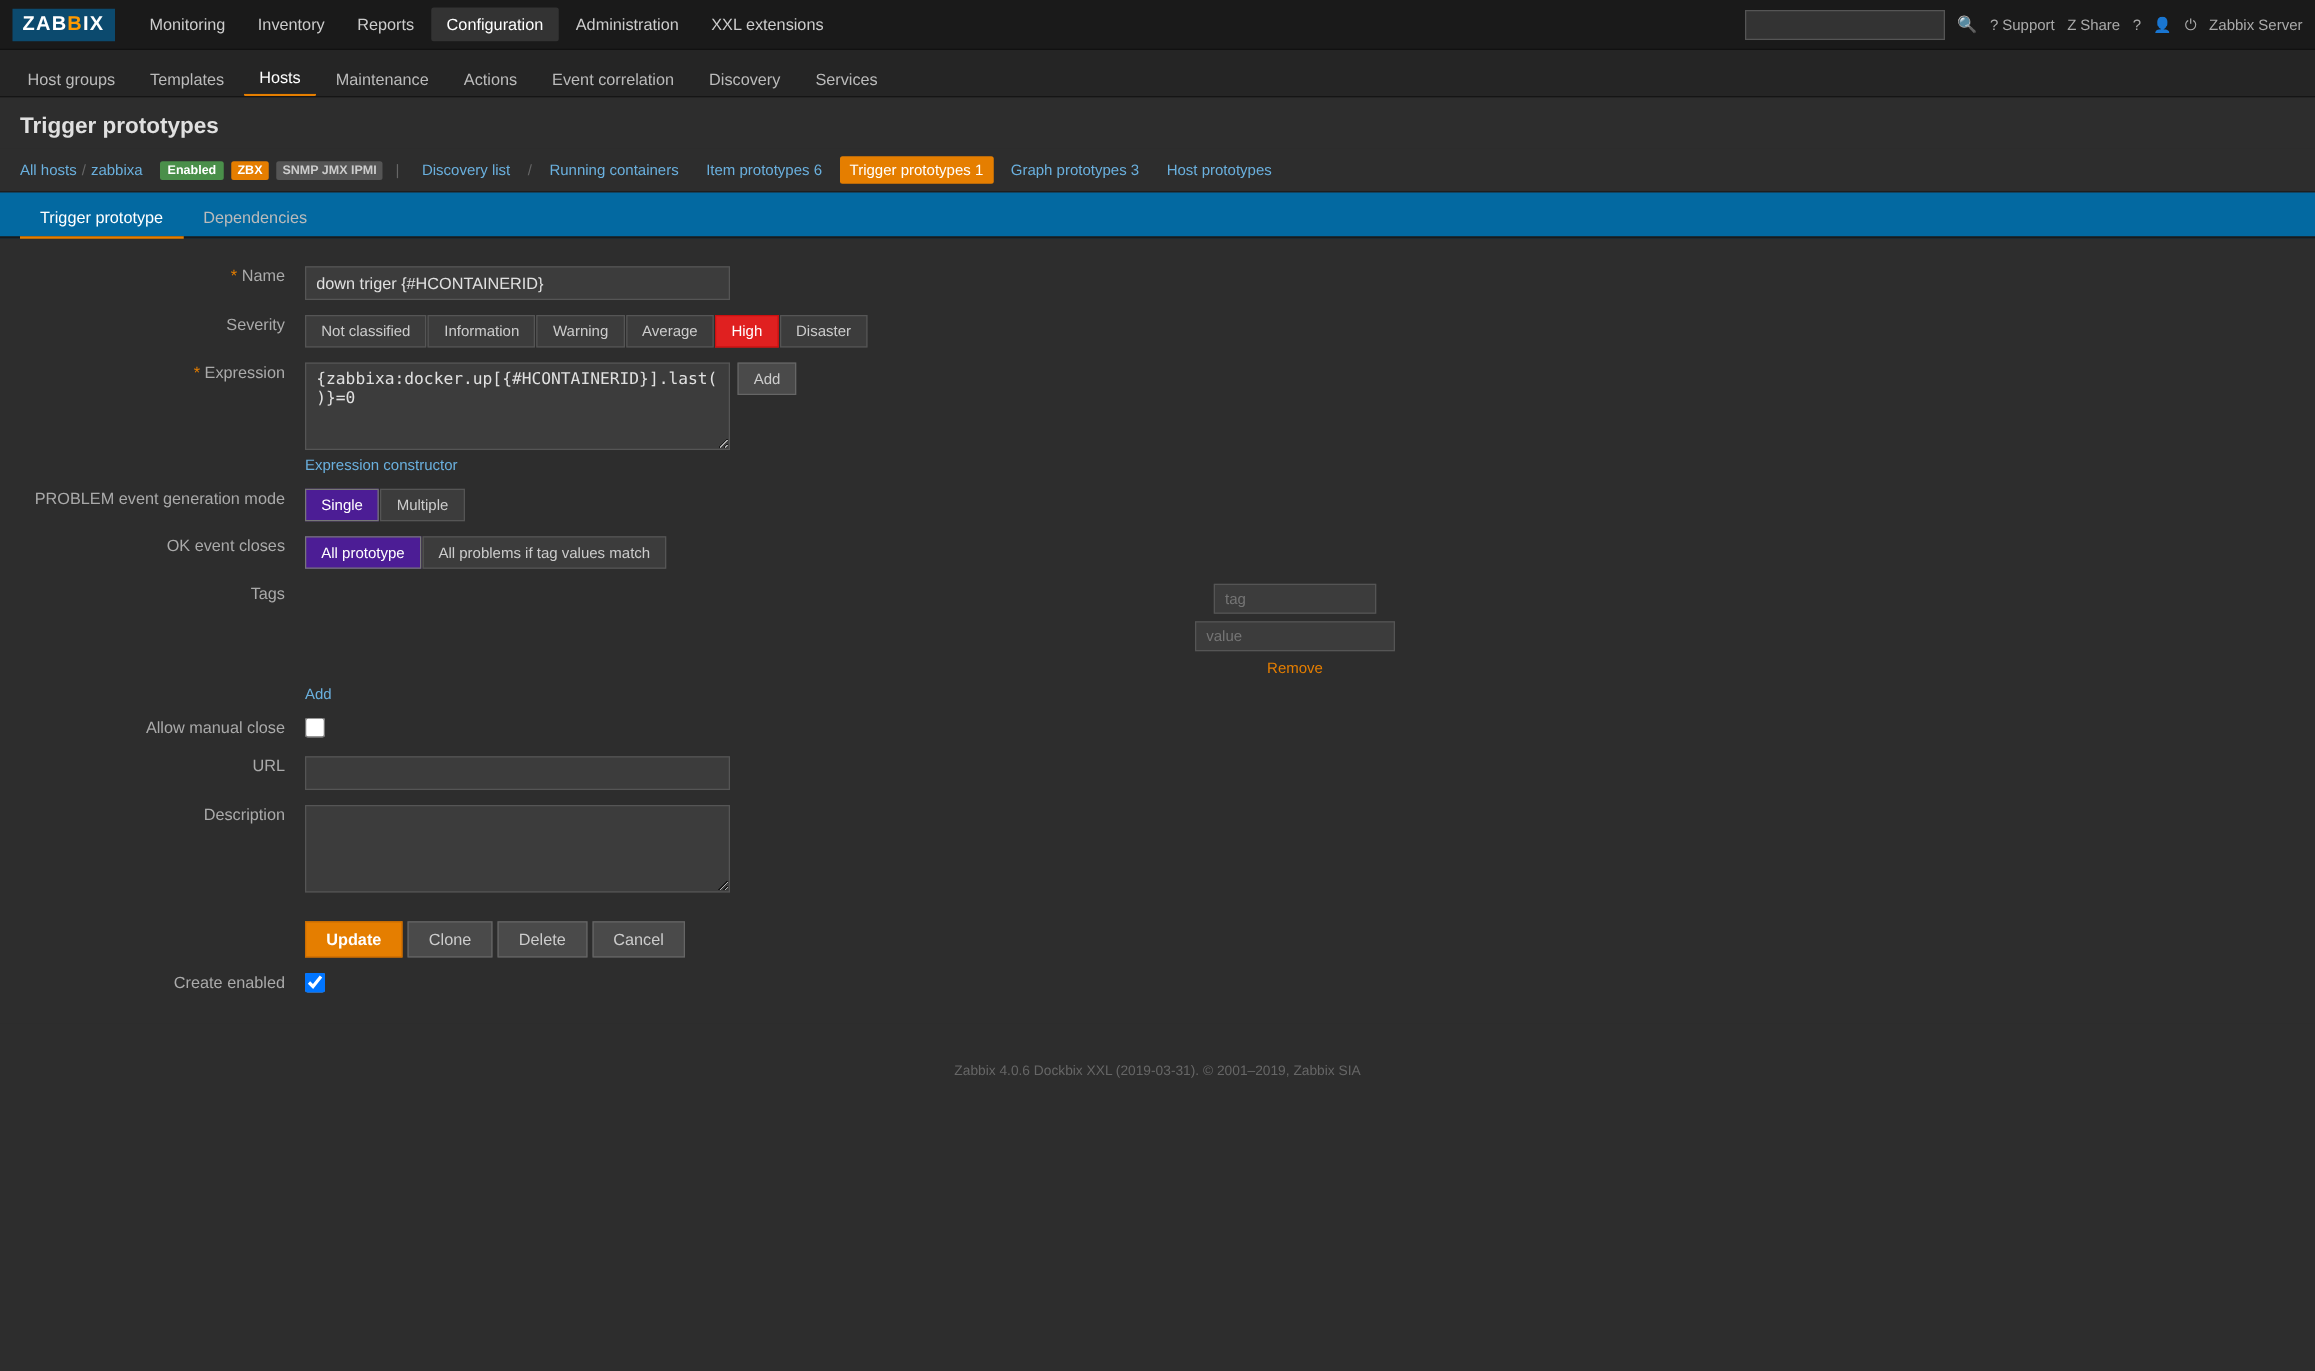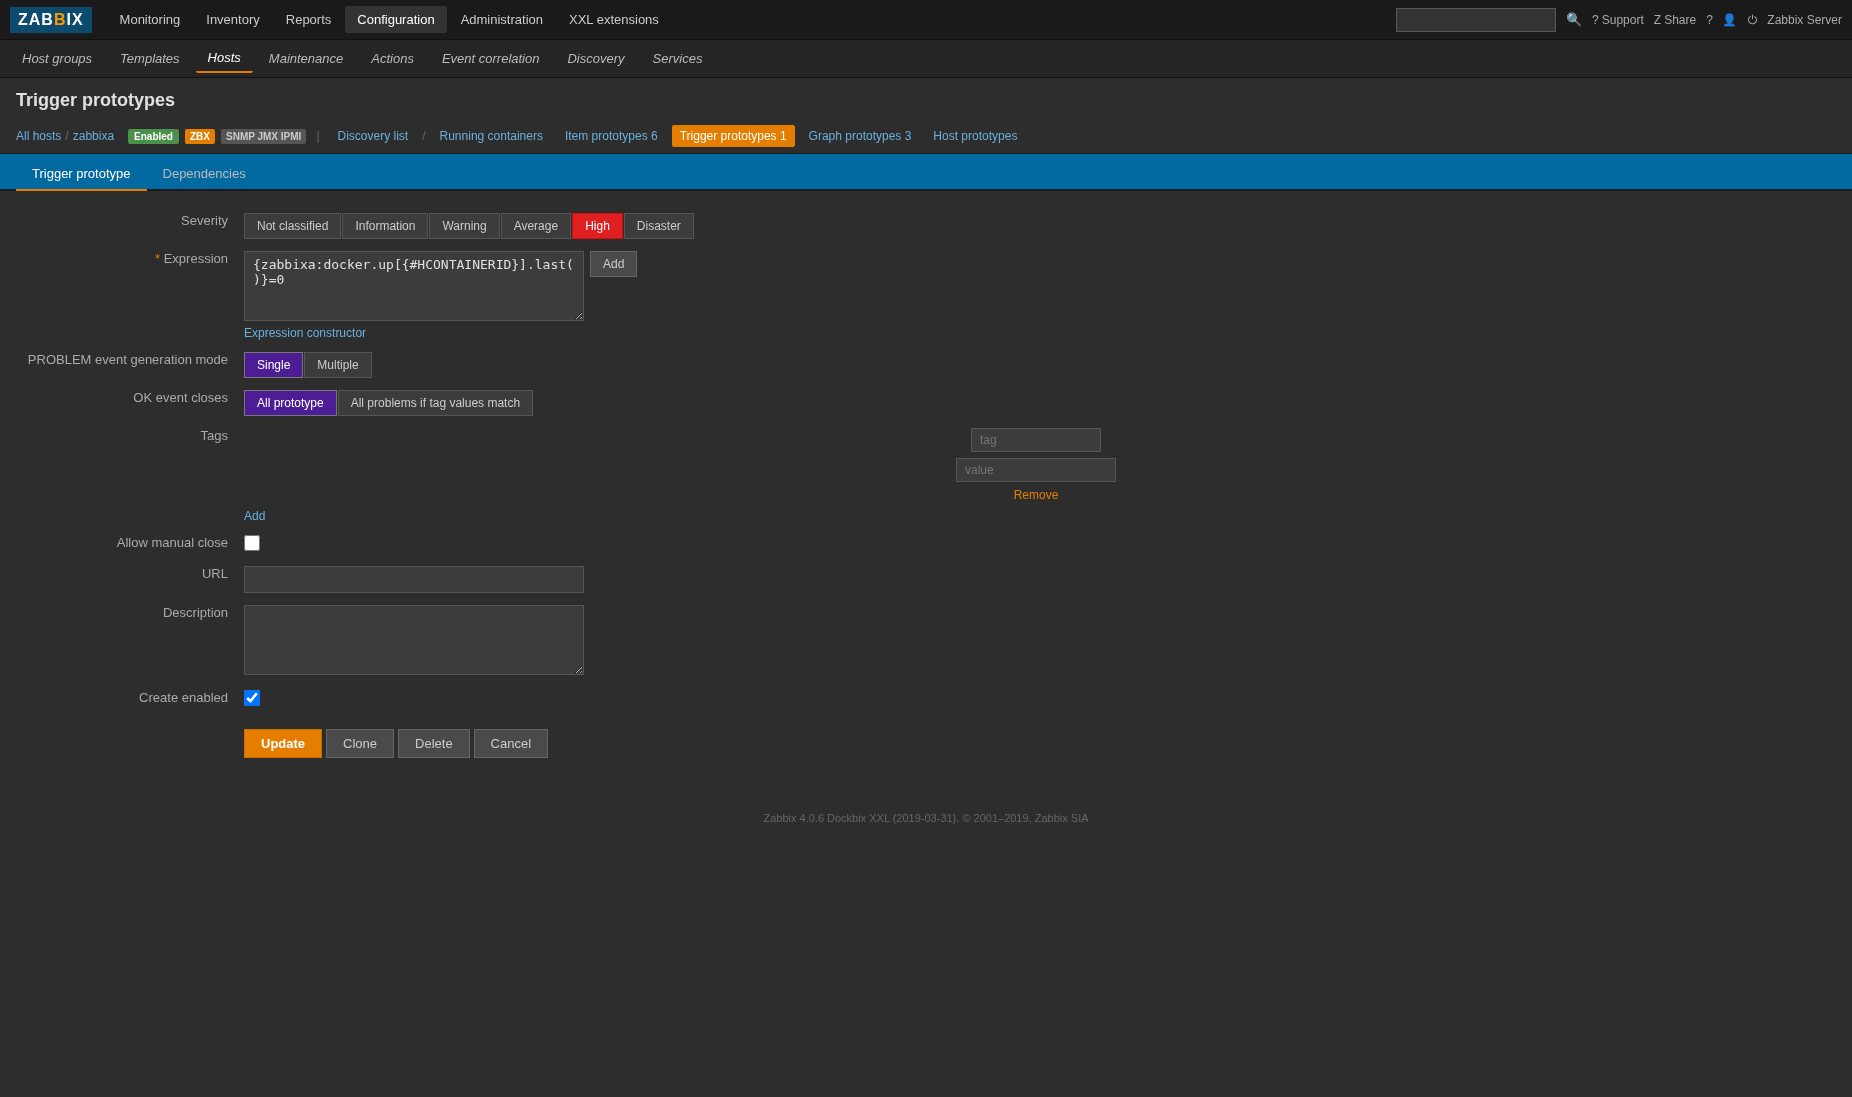--- a/index.html
+++ b/index.html
@@ -41,26 +41,25 @@
       padding: 4px 8px;
       width: 160px;
       font-size: 12px;
     }
     .top-nav-right-item { color: #aaa; font-size: 12px; cursor: pointer; display: flex; align-items: center; gap: 3px; }
 
     
     .sub-nav {
       background: #252525;
       display: flex;
-      align-items: center;
+      align-items: flex-end;
       height: 38px;
       padding: 0 10px;
       border-bottom: 1px solid #111;
       gap: 4px;
-      font-style: italic;
     }
     .sub-nav-item {
       color: #bbb;
       padding: 6px 12px;
       cursor: pointer;
       font-size: 13px;
       border-radius: 2px;
     }
     .sub-nav-item.active { color: #fff; border-bottom: 2px solid #e57e00; }
 
@@ -361,20 +360,29 @@
 
 <div class="form-tabs">
   <div class="form-tab active">Trigger prototype</div>
   <div class="form-tab">Dependencies</div>
 </div>
 
 <div class="form-content">
   <table class="form-table">
 
     <tbody>
+        <tr>
+      <td class="form-label">
+        <span class="required">*</span>
+        <span>Name</span>
+      </td>
+      <td>
+        <input class="form-input" type="text" value="down triger {#HCONTAINERID}" style="">
+      </td>
+    </tr>
 
     <tr>
       <td class="form-label">Severity</td>
       <td>
         <div class="severity-group">
           <button class="sev-btn">Not classified</button>
           <button class="sev-btn">Information</button>
           <button class="sev-btn">Warning</button>
           <button class="sev-btn">Average</button>
           <button class="sev-btn active-high">High</button>
@@ -449,37 +457,37 @@
     </tr>
 
     <tr>
       <td class="form-label">Description</td>
       <td>
         <textarea class="form-textarea tall" style="height: 70px;"></textarea>
       </td>
     </tr>
 
     <tr>
-      <td class="form-label">Create enabled</td>
-      <td>
-        <input type="checkbox" class="checkbox-input" checked="" style="">
-      </td>
-    </tr>
-
-    <tr>
       <td></td>
       <td>
         <div class="action-buttons">
           <button class="btn-update">Update</button>
           <button class="btn-secondary">Clone</button>
           <button class="btn-secondary">Delete</button>
           <button class="btn-secondary">Cancel</button>
         </div>
       </td>
     </tr>
 
+    <tr>
+      <td class="form-label">Create enabled</td>
+      <td>
+        <input type="checkbox" class="checkbox-input" checked="" style="">
+      </td>
+    </tr>
+
   </tbody>
     </table>
 </div>
 
 <div class="footer">
   <span>Zabbix 4.0.6 Dockbix XXL (2019-03-31). © 2001–2019, Zabbix SIA</span>
 </div>
 
 </body></html>

